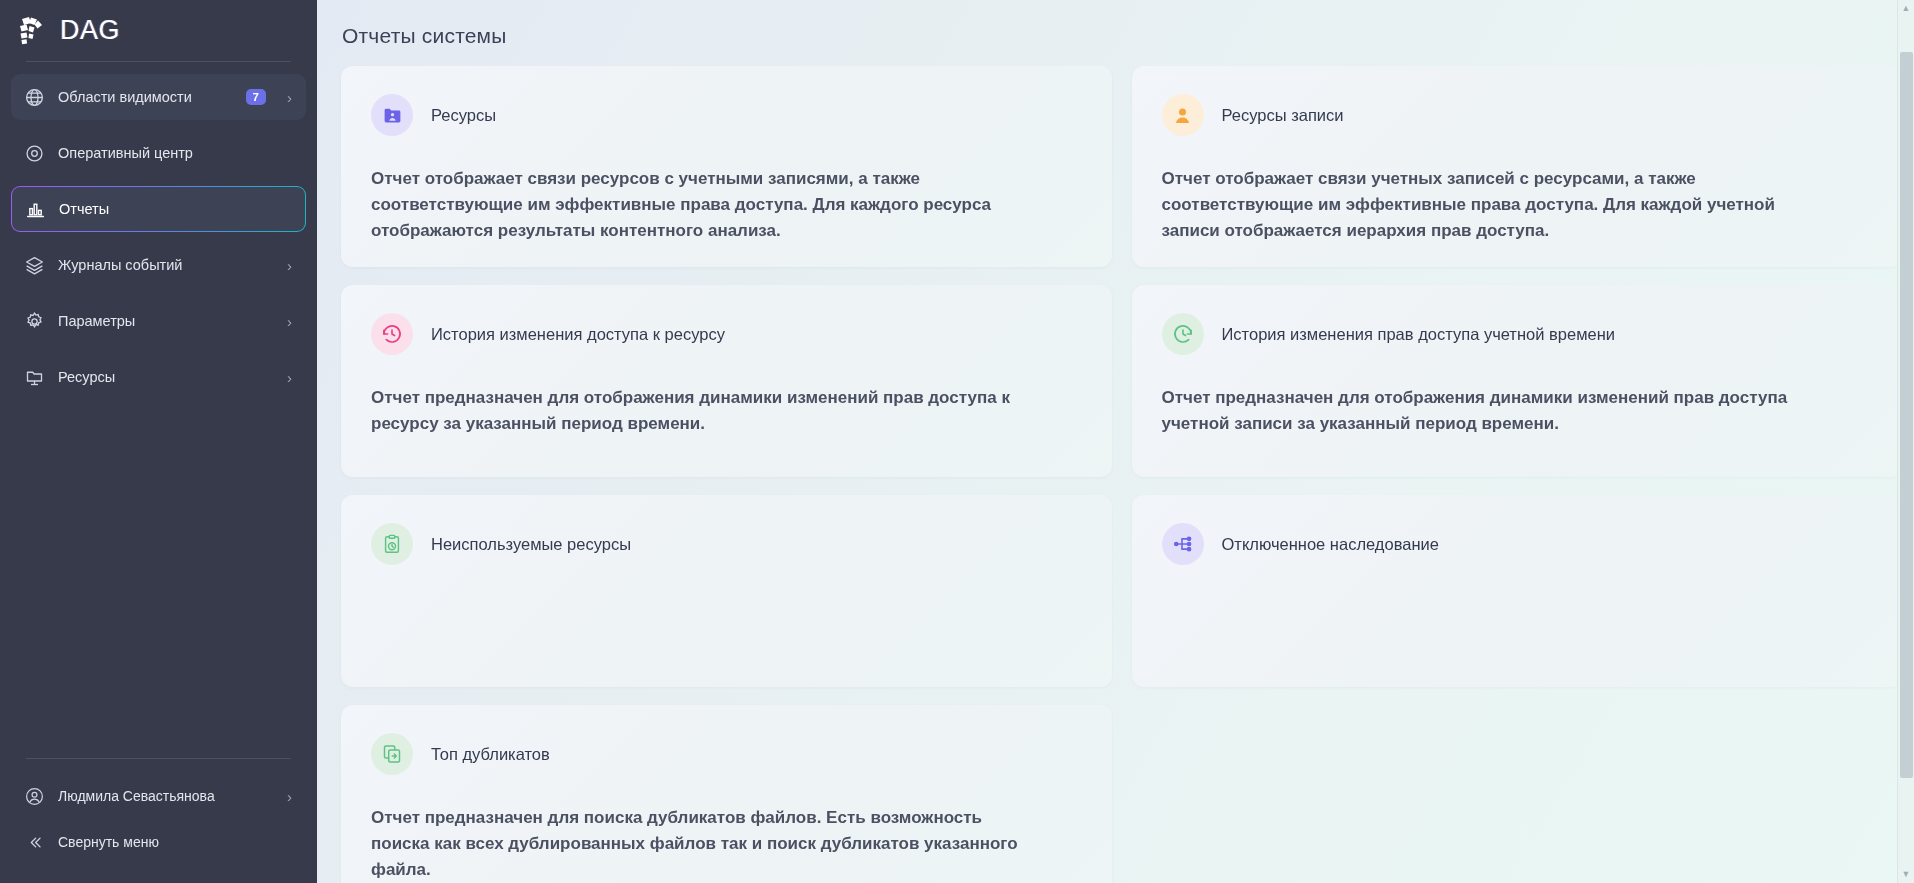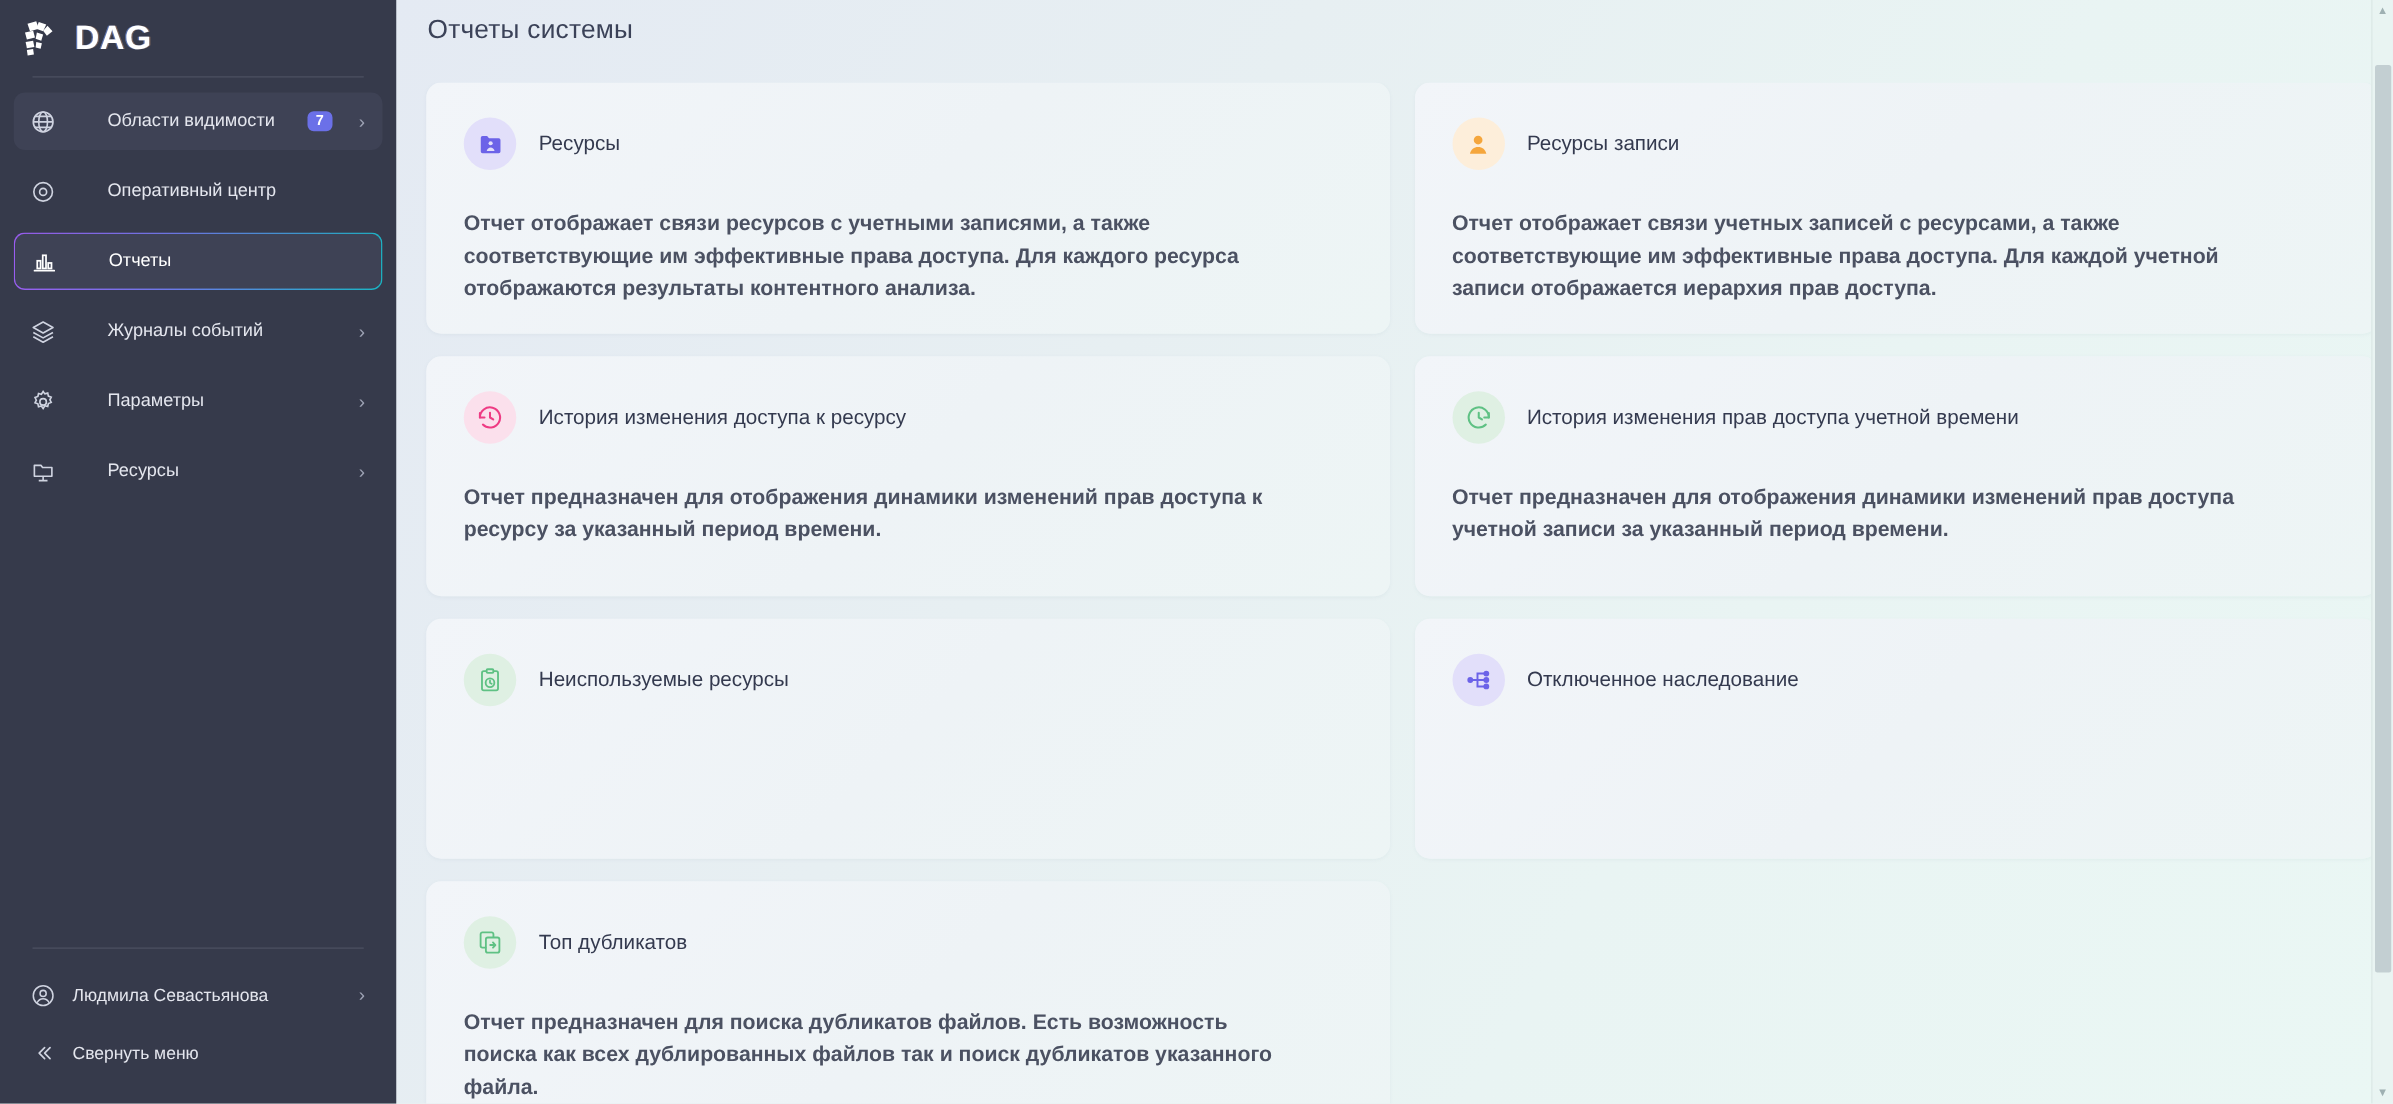--- a/index.html
+++ b/index.html
@@ -20,21 +20,21 @@
     z-index: 5;
   }
   .brand {
     height: 61px;
     display: flex; align-items: center;
     padding-left: 11px;
     gap: 11px;
   }
   .brand-logo { width: 38px; height: 38px; flex: 0 0 38px; position: relative; }
   .brand-title {
-    font-size: 27px; font-weight: bold; color: #ffffff; letter-spacing: .5px;
+    font-size: 27px; font-weight: normal; color: #ffffff; letter-spacing: .5px;
     text-shadow: -1px 0 0 rgba(120,160,255,.55), 1px 0 0 rgba(255,180,120,.35);
   }
   .brand-sep { height: 1px; background: #4c5062; margin: 0 26px; }
 
   .nav { padding: 12px 11px 0 11px; flex: 1 1 auto; }
   .nav-item {
     height: 46px;
     display: flex; align-items: center;
     border-radius: 9px;
     padding: 0 14px 0 12px;
@@ -47,21 +47,21 @@
   .nav-item.active {
     background: #3e4255;
     border: 1px solid transparent;
     background-image: linear-gradient(#3e4255, #3e4255),
                       linear-gradient(100deg, #9b5cf0 0%, #6b7ae8 45%, #19b6c4 100%);
     background-origin: border-box;
     background-clip: padding-box, border-box;
   }
   .nav-icon { width: 22px; height: 22px; flex: 0 0 22px; display: flex; align-items: center; justify-content: center; }
   .nav-icon svg { display: block; }
-  .nav-label { font-size: 14.5px; color: #e4e6ee; flex: 1 1 auto; white-space: nowrap; margin-left: 28px; }
+  .nav-label { font-size: 14.5px; color: #e4e6ee; flex: 1 1 auto; white-space: nowrap; }
   .nav-item.active .nav-label { color: #ffffff; font-weight: normal; }
   .nav-badge {
     background: #6b70e8; color: #fff;
     font-size: 11.5px; font-weight: bold;
     border-radius: 5px;
     padding: 2px 7px;
     margin-right: 8px;
   }
   .nav-chev { color: #9ea3b5; font-size: 15px; line-height: 1; }
 
@@ -75,21 +75,21 @@
 
   
   .main {
     flex: 1 1 auto; height: 883px;
     position: relative;
     background: linear-gradient(120deg, #e4eaf3 0%, #e7eff2 35%, #e9f4f3 65%, #eaf7f4 100%);
     overflow: hidden;
   }
   .page-title {
     font-size: 21px; color: #3b4258; font-weight: normal;
-    padding: 12px 0 0 25px;
+    padding: 24px 0 0 25px;
     letter-spacing: .2px;
   }
   .cards-scroll {
     position: absolute;
     top: 66px; left: 0; right: 0; bottom: 0;
     padding: 0 20px 0 24px;
     overflow: hidden;
   }
   .cards-grid {
     display: grid;

